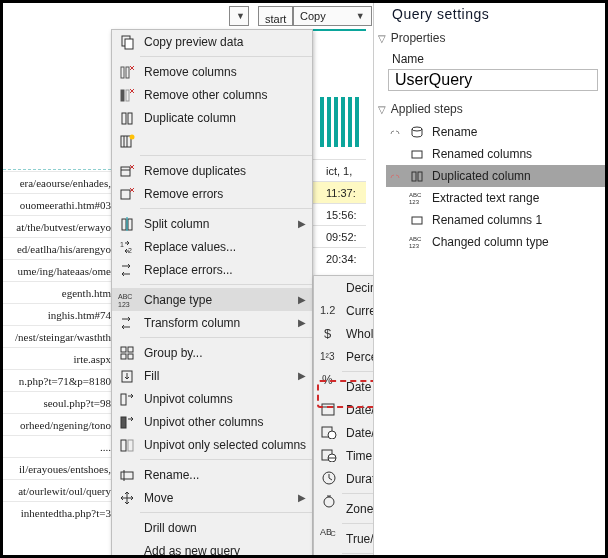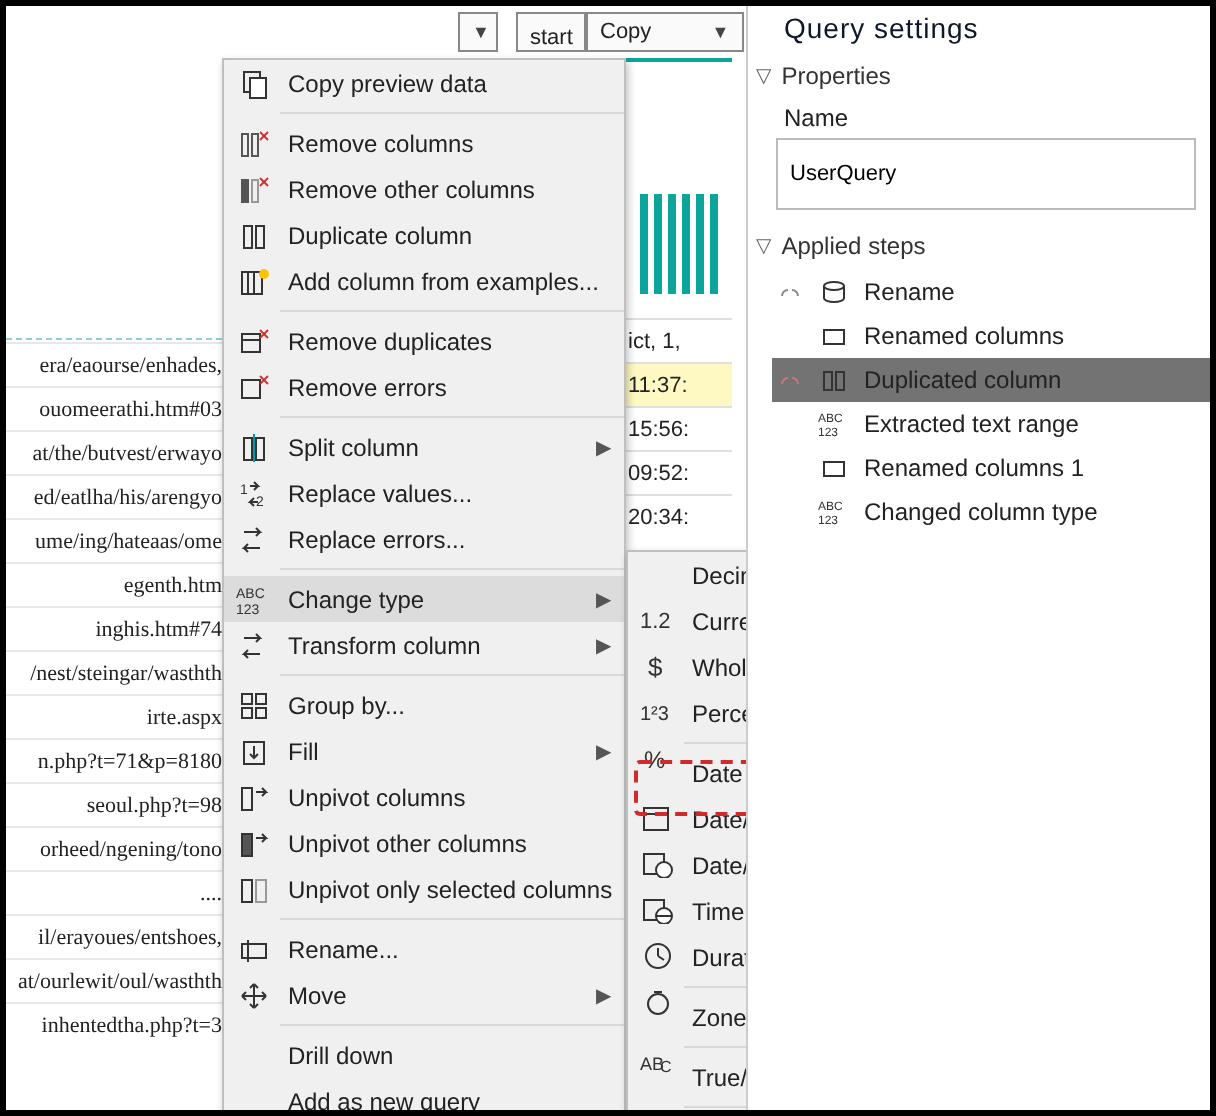--- a/index.html
+++ b/index.html
@@ -29,32 +29,32 @@
   .submenu .mi { display: flex; align-items: center; height: 23px; padding-left: 6px; gap: 8px; font-size: 12px; }
   .submenu .mi.sep { height: 0; border-top: 1px solid #d8d8d8; margin: 3px 0 3px 28px; }
   .submenu .ico { width: 18px; height: 18px; display: flex; align-items:center; justify-content:center;margin-top:44px; }
   .hi { position: absolute; border: 2px dashed #d02a2a; pointer-events: none; border-radius: 3px; }
 
   
   .data-col { position: absolute; left: 310px; top: 26px; width: 53px; }
   .dc-top  { height: 2px; background: #0ba59b; }
   .dc-bars { height: 128px; display: flex; align-items: center; justify-content: center; gap: 3px; padding-top: 54px;}
   .dc-bars .bar { width: 4px; background: #0ba59b; height: 50px; }
-  .dc-text { height: 22px; font-size: 11px; border-top:1px solid #e0e0e0; display:flex; align-items:center; padding-left:1px; overflow:hidden; white-space:nowrap;}
+  .dc-text { height: 22px; font-size: 11px; border-top:1px solid #e0e0e0; display:flex; align-items:center; padding-left:13px; overflow:hidden; white-space:nowrap;}
   .dc-text.sel { background: #fef9c3; }
 
   
   .rpanel { position: absolute; right: 0; top: 0; width: 232px; height: 100%; border-left: 1px solid #ccc; background: #fff; }
   .rpanel h1 { font-size: 14px; color: #0f172a; padding: 3px 8px 6px 18px; font-weight: 400; letter-spacing: .5px;}
   .rpanel .sec-h { display: flex; align-items: center; gap: 5px; height: 20px; padding-left: 4px; color: #333; }
   .rpanel .sec-h .tw { font-size: 10px; color: #666; }
-  .name-input { border: 1px solid #bbb; width: 210px; height: 36px; margin: 3px 0 8px 14px; padding: 2px 6px; font-size: 11px; font-family: inherit;}
+  .name-input { border: 1px solid #bbb; width: 210px; height: 22px; margin: 3px 0 8px 14px; padding: 2px 6px; font-size: 16px; font-family: inherit;}
   .steps { padding-left: 12px; margin-top: 2px; }
   .step { display: flex; align-items: center; height: 22px; gap: 6px; padding-left: 2px; }
-  .step.sel { background: #737373; }
+  .step.sel { background: #a3a3a3; }
   .step .ic { width: 18px; height: 18px; display:flex; align-items:center; justify-content:center; }
   .step .lnk { width: 14px; height: 18px; display:flex; align-items:center; justify-content:center; }
 
   svg { display: block; }
 </style>
 </head>
 <body>
 
 <div class="stage">
 
@@ -107,21 +107,21 @@
     <div class="bg-cell">
         <span>orheed/ngening/tono</span>
       </div>
     <div class="bg-cell">
         <span>....</span>
       </div>
     <div class="bg-cell">
         <span>il/erayoues/entshoes,</span>
       </div>
     <div class="bg-cell">
-        <span>at/ourlewit/oul/wasthth</span>
+        <span>at/ourlewit/oul/query</span>
       </div>
     <div class="bg-cell">
         <span>inhentedtha.php?t=3</span>
       </div>
   </div>
   <div style="position:absolute; left:110px; top:535px; font-size:11px;">1993-03-08</div>
 
   <div class="data-col">
     <div class="dc-top"></div>
 
@@ -184,21 +184,20 @@
       </div>
     <div class="mi">
         <span class="ico">
           <svg width="16" height="16">
             <rect x="2" y="3" width="10" height="11" fill="none" stroke="#333"></rect>
             <line x1="5" y1="3" x2="5" y2="14" stroke="#333"></line>
             <line x1="8" y1="3" x2="8" y2="14" stroke="#333"></line>
             <circle cx="13" cy="4" r="2.5" fill="#ffc107"></circle>
           </svg>
         </span>
-        <span class="lbl">Add column from examples...</span>
       </div>
     <div class="mi sep"></div>
     <div class="mi">
         <span class="ico">
           <svg width="16" height="16">
             <rect x="2" y="4" width="9" height="9" fill="none" stroke="#333"></rect>
             <line x1="2" y1="7" x2="11" y2="7" stroke="#333"></line>
             <line x1="11" y1="2" x2="15" y2="6" stroke="#c33"></line>
             <line x1="15" y1="2" x2="11" y2="6" stroke="#c33"></line>
           </svg>

